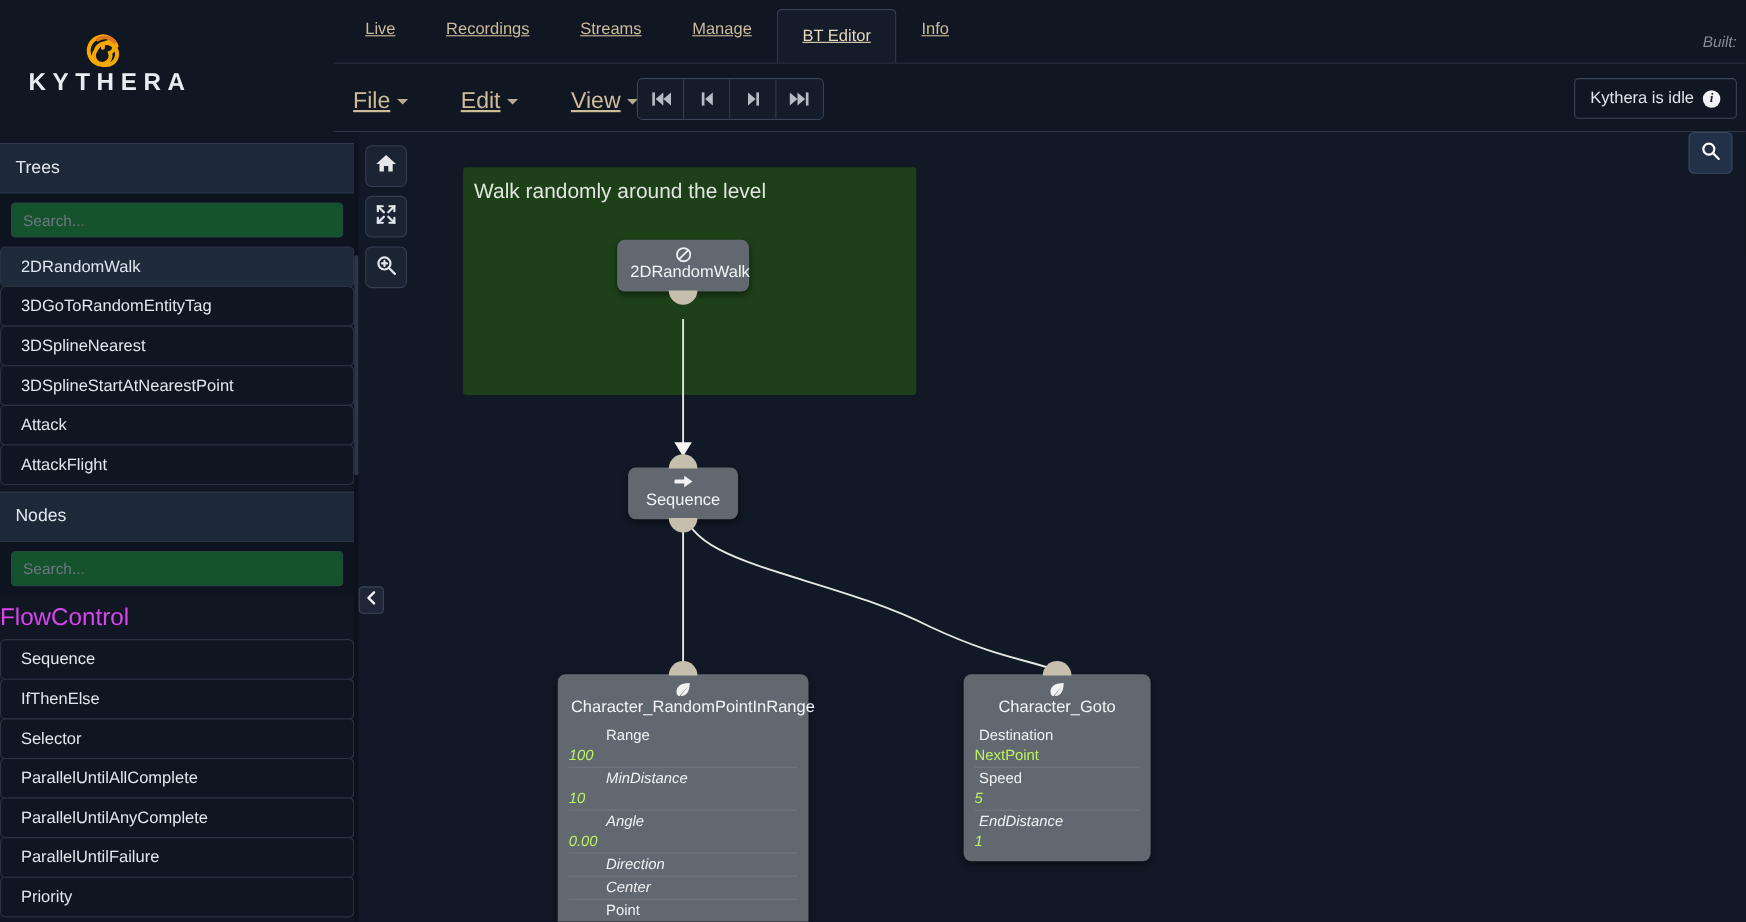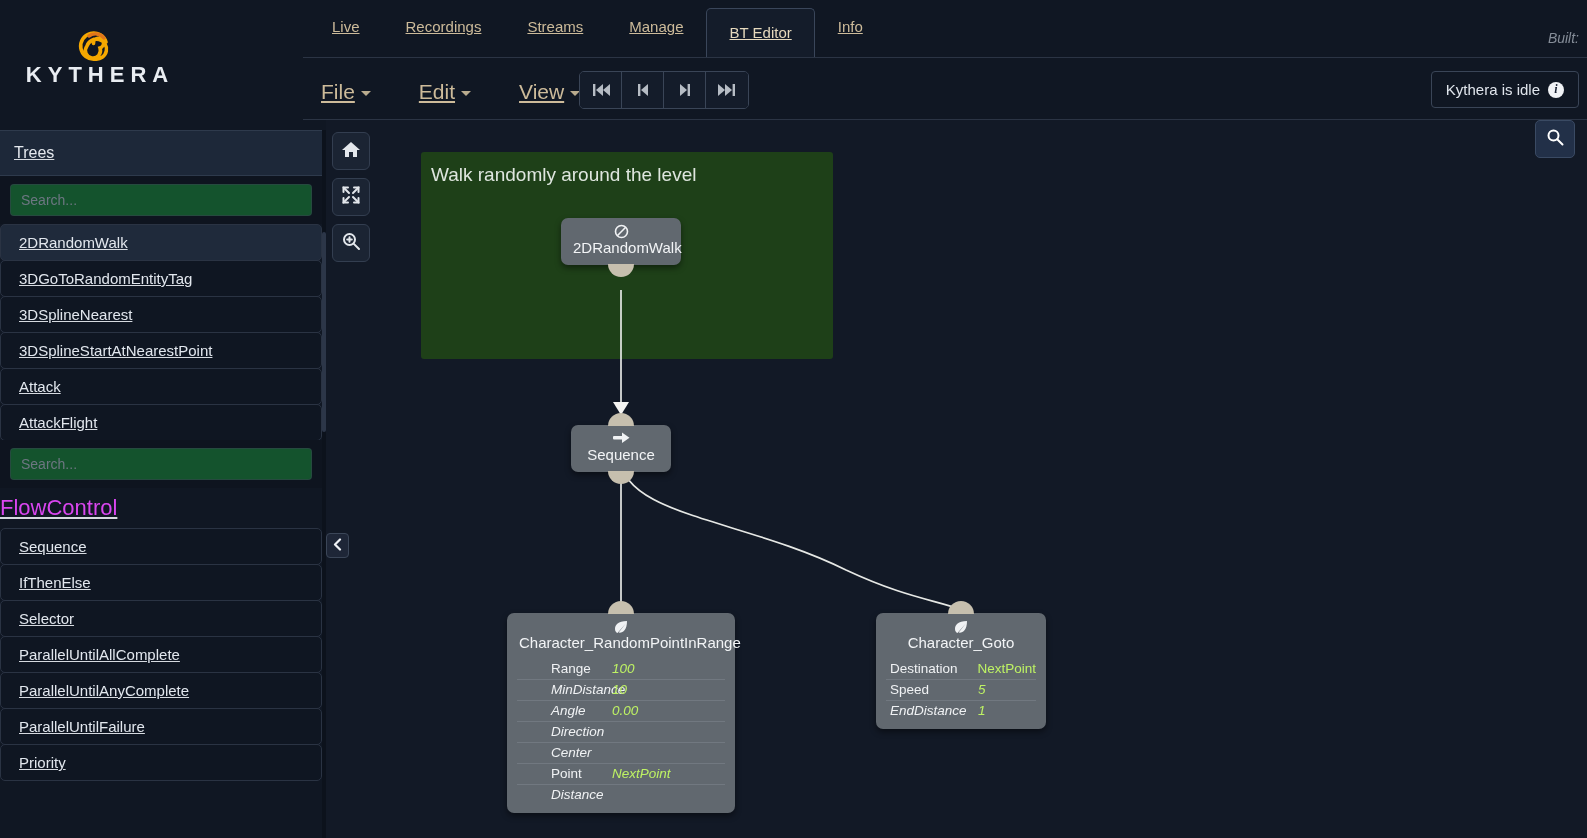--- a/index.html
+++ b/index.html
@@ -98,21 +98,21 @@
     width: 16px; height: 16px; border-radius: 50%;
     background: #f0f2f5; color: #1a2233;
     font-size: 12px; font-weight: 700; font-style: italic;
     display: flex; align-items: center; justify-content: center;
     font-family: "Liberation Serif", serif;
   }
 
   
   .sidebar {
     position: absolute; left: 0; top: 130px; width: 322px; bottom: 0;
-    background: #101723; overflow: hidden; text-decoration: underline;
+    background: #101723; overflow: hidden;
   }
   .panel-header {
     background: #1d2839; color: #e4e8ee;
     font-size: 16px; padding: 13px 14px;
     border-top: 1px solid #2e3a4c; border-bottom: 1px solid #2e3a4c;
   }
   .search-wrap { padding: 8px 10px; background: #0e141f; }
   .search-input {
     width: 100%; height: 32px;
     background: #14532d; border: 1px solid #37415280; border-radius: 4px;
@@ -185,20 +185,21 @@
   }
   .node-icon { text-align: center; padding-top: 6px; height: 20px; line-height: 14px; }
   .node-title { text-align: center; font-size: 15px; padding: 1px 12px 8px 12px; white-space: nowrap; }
   .node-simple .node-title { padding-bottom: 9px; }
 
   .props { padding: 0 10px 8px 10px; }
   .prow {
     display: flex; font-size: 13.5px; line-height: 18px;
     border-top: 1px solid #717880;
     padding: 1px 0;
+    flex-direction: column;
   }
   .prow:first-child { border-top: none; }
   .pkey { width: 95px; padding-left: 34px; color: #f0f2f4; }
   .pval { color: #bef264; }
   .it { font-style: italic; }
 
   .socket-top, .socket-bot {
     position: absolute; width: 26px; height: 13px; background: #c6bfae;
     left: 50%; margin-left: -13px;
   }
@@ -309,20 +310,21 @@
     </div>
     <div>
       <div class="list-item selected">2DRandomWalk</div>
       <div class="list-item">3DGoToRandomEntityTag</div>
       <div class="list-item">3DSplineNearest</div>
       <div class="list-item">3DSplineStartAtNearestPoint</div>
       <div class="list-item">Attack</div>
       <div class="list-item">AttackFlight</div>
     </div>
 
+    <div class="panel-header" style="margin-top:7px">Nodes</div>
     <div class="search-wrap">
       <input class="search-input" type="text" placeholder="Search..." style="">
     </div>
     <div class="group-label">FlowControl</div>
     <div>
       <div class="list-item">Sequence</div>
       <div class="list-item">IfThenElse</div>
       <div class="list-item">Selector</div>
       <div class="list-item">ParallelUntilAllComplete</div>
       <div class="list-item">ParallelUntilAnyComplete</div>

